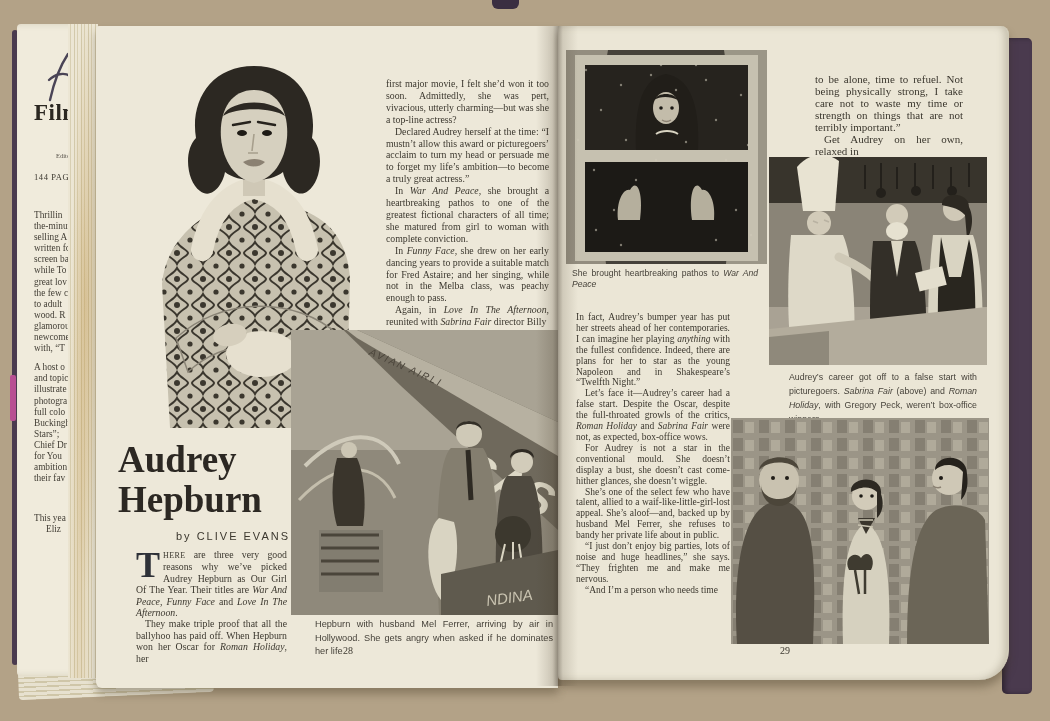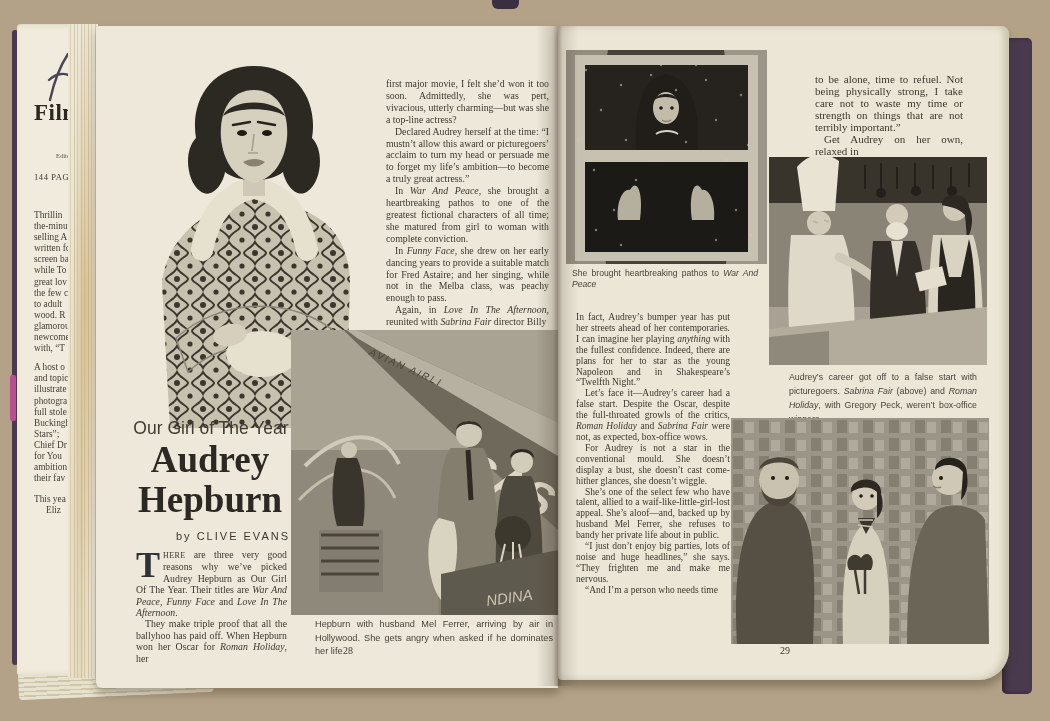--- a/index.html
+++ b/index.html
@@ -26,36 +26,36 @@
   .gutter{left:536px;top:26px;width:42px;height:660px;pointer-events:none;
     background:linear-gradient(90deg,rgba(70,58,40,0) 0%,rgba(70,58,40,.20) 40%,rgba(48,38,26,.38) 52%,rgba(70,58,40,.16) 64%,rgba(70,58,40,0) 100%);}
 
   
   .masthead{left:34px;top:100px;width:60px;font:bold 23px "Liberation Serif",serif;letter-spacing:.5px;color:#2b2721;white-space:nowrap;}
   .editor-line{left:56px;top:152px;font:6.5px "Liberation Serif",serif;color:#57524a;white-space:nowrap;}
   .pages-line{left:34px;top:172px;font:8.5px "Liberation Serif",serif;letter-spacing:.6px;color:#3b372e;white-space:nowrap;}
   .fragments{left:34px;top:210px;width:58px;overflow:hidden;}
   .frag-line{font:9.3px "Liberation Serif",serif;line-height:11.1px;color:#413d34;white-space:nowrap;}
   .frag-group{margin:0 0 8px 0;}
-  .frag-group:last-child{margin-top:10px;}
+  .frag-group:last-child{margin-top:29px;}
   .frag-group:last-child .frag-line:nth-child(2){padding-left:12px;font-family:Liberation Serif, serif;}
 
   
   .serif-col{font-family:"Liberation Serif","DejaVu Serif",serif;color:var(--c-ink,#3b372e);text-align:justify;}
   .serif-col p{margin:0;}
   .serif-col p + p{text-indent:9px;}
   .col1{left:386px;top:78px;width:163px;font-size:9.8px;line-height:11.9px;}
   .colA{left:576px;top:312px;width:154px;font-size:9.5px;line-height:10.9px;}
   .colB{left:815px;top:73px;width:148px;font-size:11px;line-height:12px;}
   .feature-body{left:136px;top:549px;width:151px;font-size:9.8px;line-height:11.4px;}
   .dropcap{float:left;font:bold 36px "Liberation Serif",serif;line-height:29px;color:#2e3138;margin:2px 3px 0 0;}
   .sc{text-transform:uppercase;font-size:8px;letter-spacing:.4px;}
 
   .kicker{left:132px;top:418px;width:158px;text-align:center;font:17.5px "Liberation Sans","DejaVu Sans",sans-serif;color:#403c33;white-space:nowrap;}
-  .title{left:118px;top:440px;width:184px;text-align:center;font:bold 37px "Liberation Serif",serif;line-height:40px;color:var(--c-title,#2c2823);}
+  .title{left:118px;top:440px;width:184px;text-align:left;font:bold 37px "Liberation Serif",serif;line-height:40px;color:var(--c-title,#2c2823);}
   .byline{left:132px;top:530px;width:158px;text-align:right;font:11px "Liberation Sans","DejaVu Sans",sans-serif;letter-spacing:2px;color:#3b372e;white-space:nowrap;}
 
   .caption{font-family:"Liberation Sans","DejaVu Sans",sans-serif;color:var(--c-caption,#46423a);text-align:justify;}
   .caption i{font-style:italic;}
   .cap-plane{left:315px;top:618px;width:238px;font-size:9.2px;line-height:13.5px;}
   .cap-window{left:572px;top:268px;width:186px;font-size:8.6px;line-height:11px;}
   .cap-sabrina{left:789px;top:371px;width:188px;font-size:8.8px;line-height:13.9px;}
   .pagenum{font:10px "Liberation Serif",serif;color:#3b372e;padding-left:12px;}
   .pg28{left:331px;top:645px;}
   .pg29{left:768px;top:645px;}
@@ -94,21 +94,21 @@
         <div class="frag-line">wood. R</div>
         <div class="frag-line">glamorou</div>
         <div class="frag-line">newcome</div>
         <div class="frag-line">with, “T</div>
       </div>
       <div class="frag-group">
         <div class="frag-line">A host o</div>
         <div class="frag-line">and topic</div>
         <div class="frag-line">illustrate</div>
         <div class="frag-line">photogra</div>
-        <div class="frag-line">full stole</div>
+        <div class="frag-line">full colo</div>
         <div class="frag-line">Buckingh</div>
         <div class="frag-line">Stars”;</div>
         <div class="frag-line">Chief Dr</div>
         <div class="frag-line">for You</div>
         <div class="frag-line">ambition</div>
         <div class="frag-line">their fav</div>
       </div>
       <div class="frag-group">
         <div class="frag-line">This yea</div>
         <div class="frag-line">Eliz</div>
@@ -194,21 +194,20 @@
     <circle cx="222" cy="204" r="18" fill="#3c382e"></circle>
     <path d="M214 214 l-6 26 M228 214 l4 26 M222 212 l0 30" stroke="#d9d4c2" stroke-width="2"></path>
 
     <path d="M150 244 L267 220 L267 285 L150 285 Z" fill="#5f5a4e"></path>
     <text x="196" y="276" transform="rotate(-8 196 276)" font-family="Liberation Sans, sans-serif" font-style="italic" font-size="15" fill="#c9c3b0">NDINA</text>
   </svg>
 
   <div class="abs caption cap-plane"><span>Hepburn with husband Mel Ferrer, arriving by air in Hollywood. She gets angry when asked if he dominates her life</span></div>
   <div class="abs pagenum pg28">28</div>
 
-  <div class="abs kicker">Our Girl of The Year</div>
   <div class="abs title">
     <div>Audrey</div>
     <div>Hepburn</div>
   </div>
   <div class="abs byline">by CLIVE EVANS</div>
   <div class="abs serif-col feature-body">
       <p><span class="dropcap">T</span><span class="sc">here</span><span> are three very good reasons why we’ve picked Audrey Hepburn as Our Girl Of The Year. Their titles are </span><i>War And Peace</i><span>, </span><i>Funny Face</i><span> and </span><i>Love In The Afternoon</i><span>.</span></p>
       <p><span>They make triple proof that all the ballyhoo has paid off. When Hepburn won her Oscar for </span><i>Roman Holiday</i><span>, her</span></p>
     </div>
 

